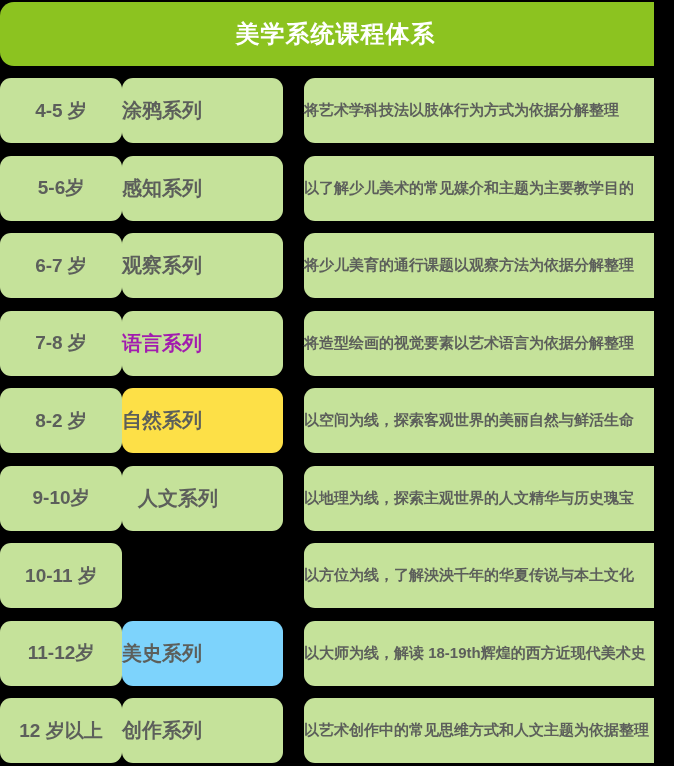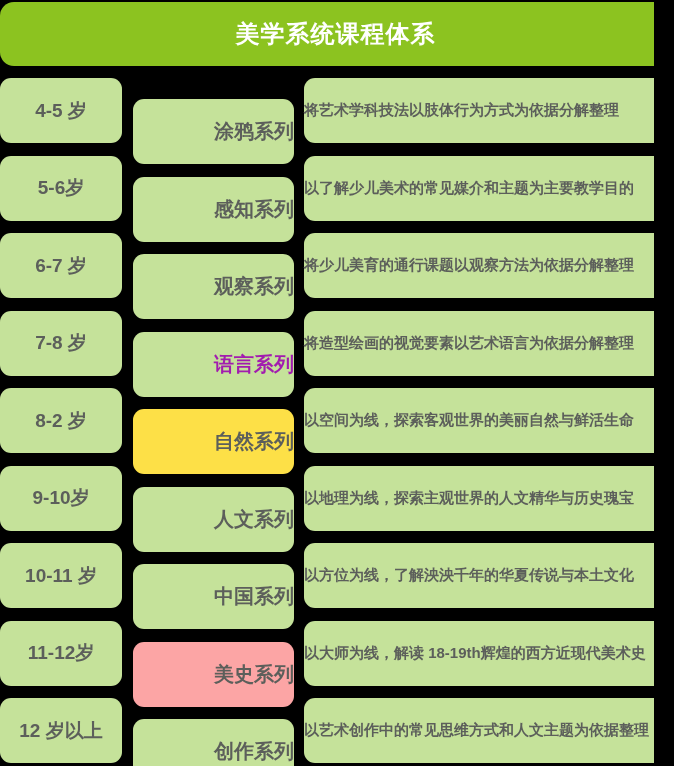--- a/index.html
+++ b/index.html
@@ -71,26 +71,25 @@
     overflow: visible;
   }
   .cell-age {
     left: 0px;
     width: 122px;
     justify-content: center;
     font-size: 19px;
     font-weight: bold;
   }
   .cell-series {
-    left: 133px;
+    left: 122px;
     width: 161px;
-    justify-content: flex-end;
+    justify-content: flex-start;
     font-size: 20px;
     font-weight: bold;
-    margin-top: 21px;
   }
   .cell-desc {
     left: 304px;
     width: 364px;
     justify-content: flex-start;
     font-size: 15px;
     font-weight: bold;
     letter-spacing: 0px;
   }
   .cell-desc .desc-text {
@@ -170,32 +169,29 @@
           <span>人文系列</span>
         </div>
         <div class="cell cell-desc" style="background: rgb(197, 226, 154); color: rgb(92, 95, 91);">
           <span class="desc-text">以地理为线，探索主观世界的人文精华与历史瑰宝</span>
         </div>
       </div>
       <div class="course-row" style="top: 465px;">
         <div class="cell cell-age" style="background: rgb(197, 226, 154); color: rgb(92, 95, 91);">
           <span>10-11 岁</span>
         </div>
-        <div class="cell cell-series" style="background: rgb(197, 226, 154); color: rgb(92, 95, 91);">
-          <span>中国系列</span>
-        </div>
         <div class="cell cell-desc" style="background: rgb(197, 226, 154); color: rgb(92, 95, 91);">
           <span class="desc-text">以方位为线，了解泱泱千年的华夏传说与本土文化</span>
         </div>
       </div>
       <div class="course-row" style="top: 542.5px;">
         <div class="cell cell-age" style="background: rgb(197, 226, 154); color: rgb(92, 95, 91);">
           <span>11-12岁</span>
         </div>
-        <div class="cell cell-series" style="background: #fca5a5; color: rgb(92, 95, 91);">
+        <div class="cell cell-series" style="background: #7dd3fc; color: rgb(92, 95, 91);">
           <span>美史系列</span>
         </div>
         <div class="cell cell-desc" style="background: rgb(197, 226, 154); color: rgb(92, 95, 91);">
           <span class="desc-text">以大师为线，解读 18-19th辉煌的西方近现代美术史</span>
         </div>
       </div>
       <div class="course-row" style="top: 620px;">
         <div class="cell cell-age" style="background: rgb(197, 226, 154); color: rgb(92, 95, 91);">
           <span>12 岁以上</span>
         </div>

